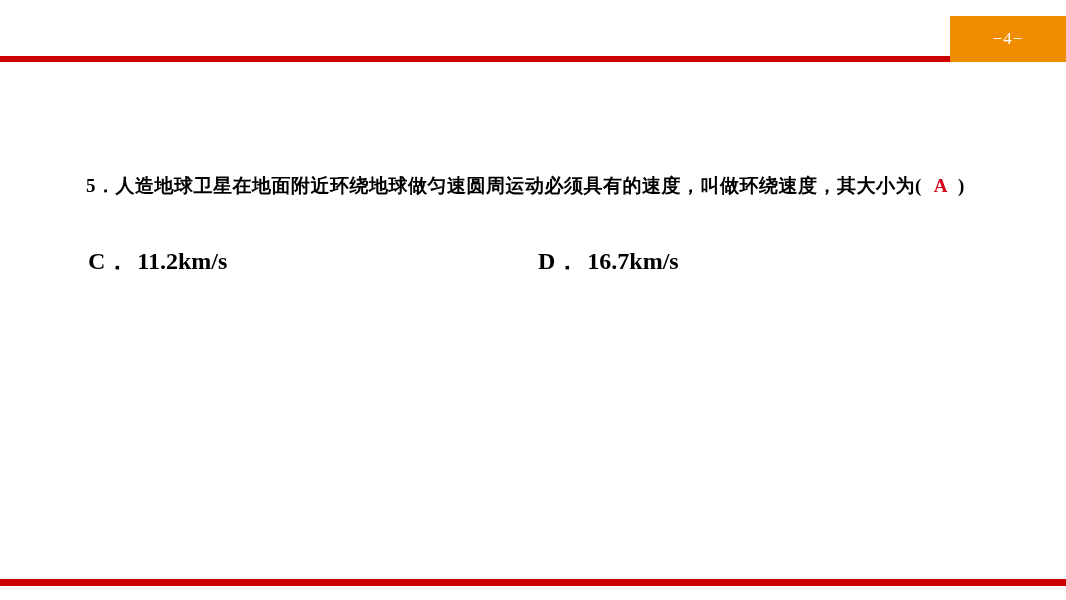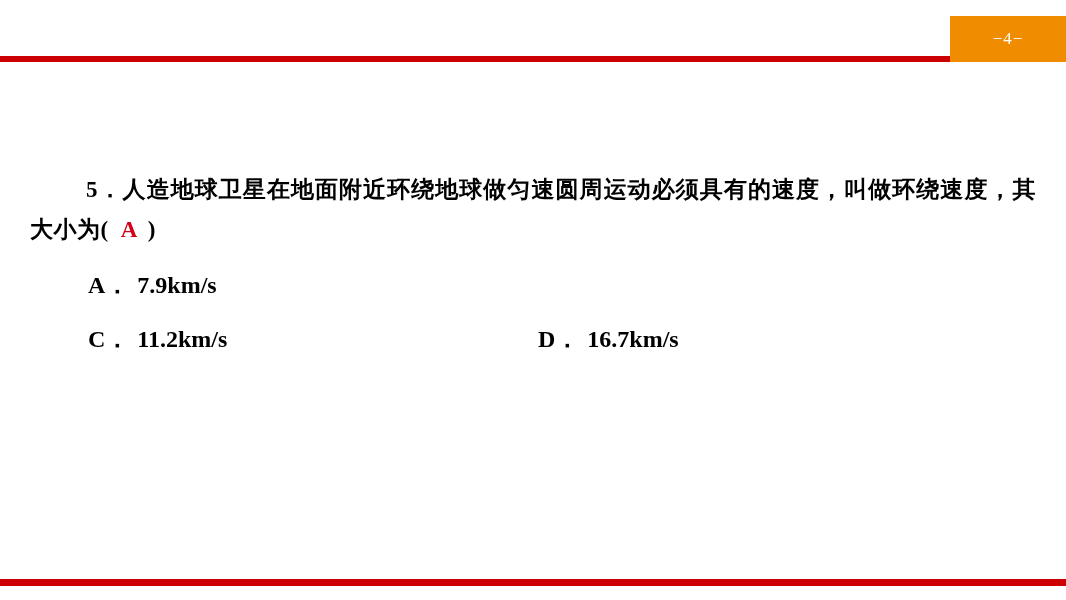--- a/index.html
+++ b/index.html
@@ -63,21 +63,21 @@
     left: 0;
     top: 170px;
     width: 1066px;
   }
 
   .question-block {
     padding: 0 30px 0 30px;
   }
 
   .question-stem {
-    font-size: 23px;
+    font-size: 19px;
     font-weight: bold;
     color: #000000;
     line-height: 1.72;
     text-align: justify;
     text-indent: 56px;
     letter-spacing: 0.5px;
   }
   .answer-mark {
     color: #d4001a;
     font-weight: bold;
@@ -115,23 +115,20 @@
   <div class="header-rule"></div>
   <div class="page-number-box">−4−</div>
 </div>
 
 <div class="content">
   <div class="question-block">
     <div class="question-stem"><span>5．人造地球卫星在地面附近环绕地球做匀速圆周运动必须具有的速度，叫做环绕速度，其大小为(</span><span class="answer-mark">A</span><span>)</span></div>
 
     <div class="options">
       <div class="option-row">
-        <div class="option option-col-a">
-          <span class="option-label">A．</span><span class="option-text">7.9km/s</span>
-        </div>
       </div>
       <div class="option-row">
         <div class="option option-col-a">
           <span class="option-label">C．</span><span class="option-text">11.2km/s</span>
         </div>
         <div class="option">
           <span class="option-label">D．</span><span class="option-text">16.7km/s</span>
         </div>
       </div>
     </div>

